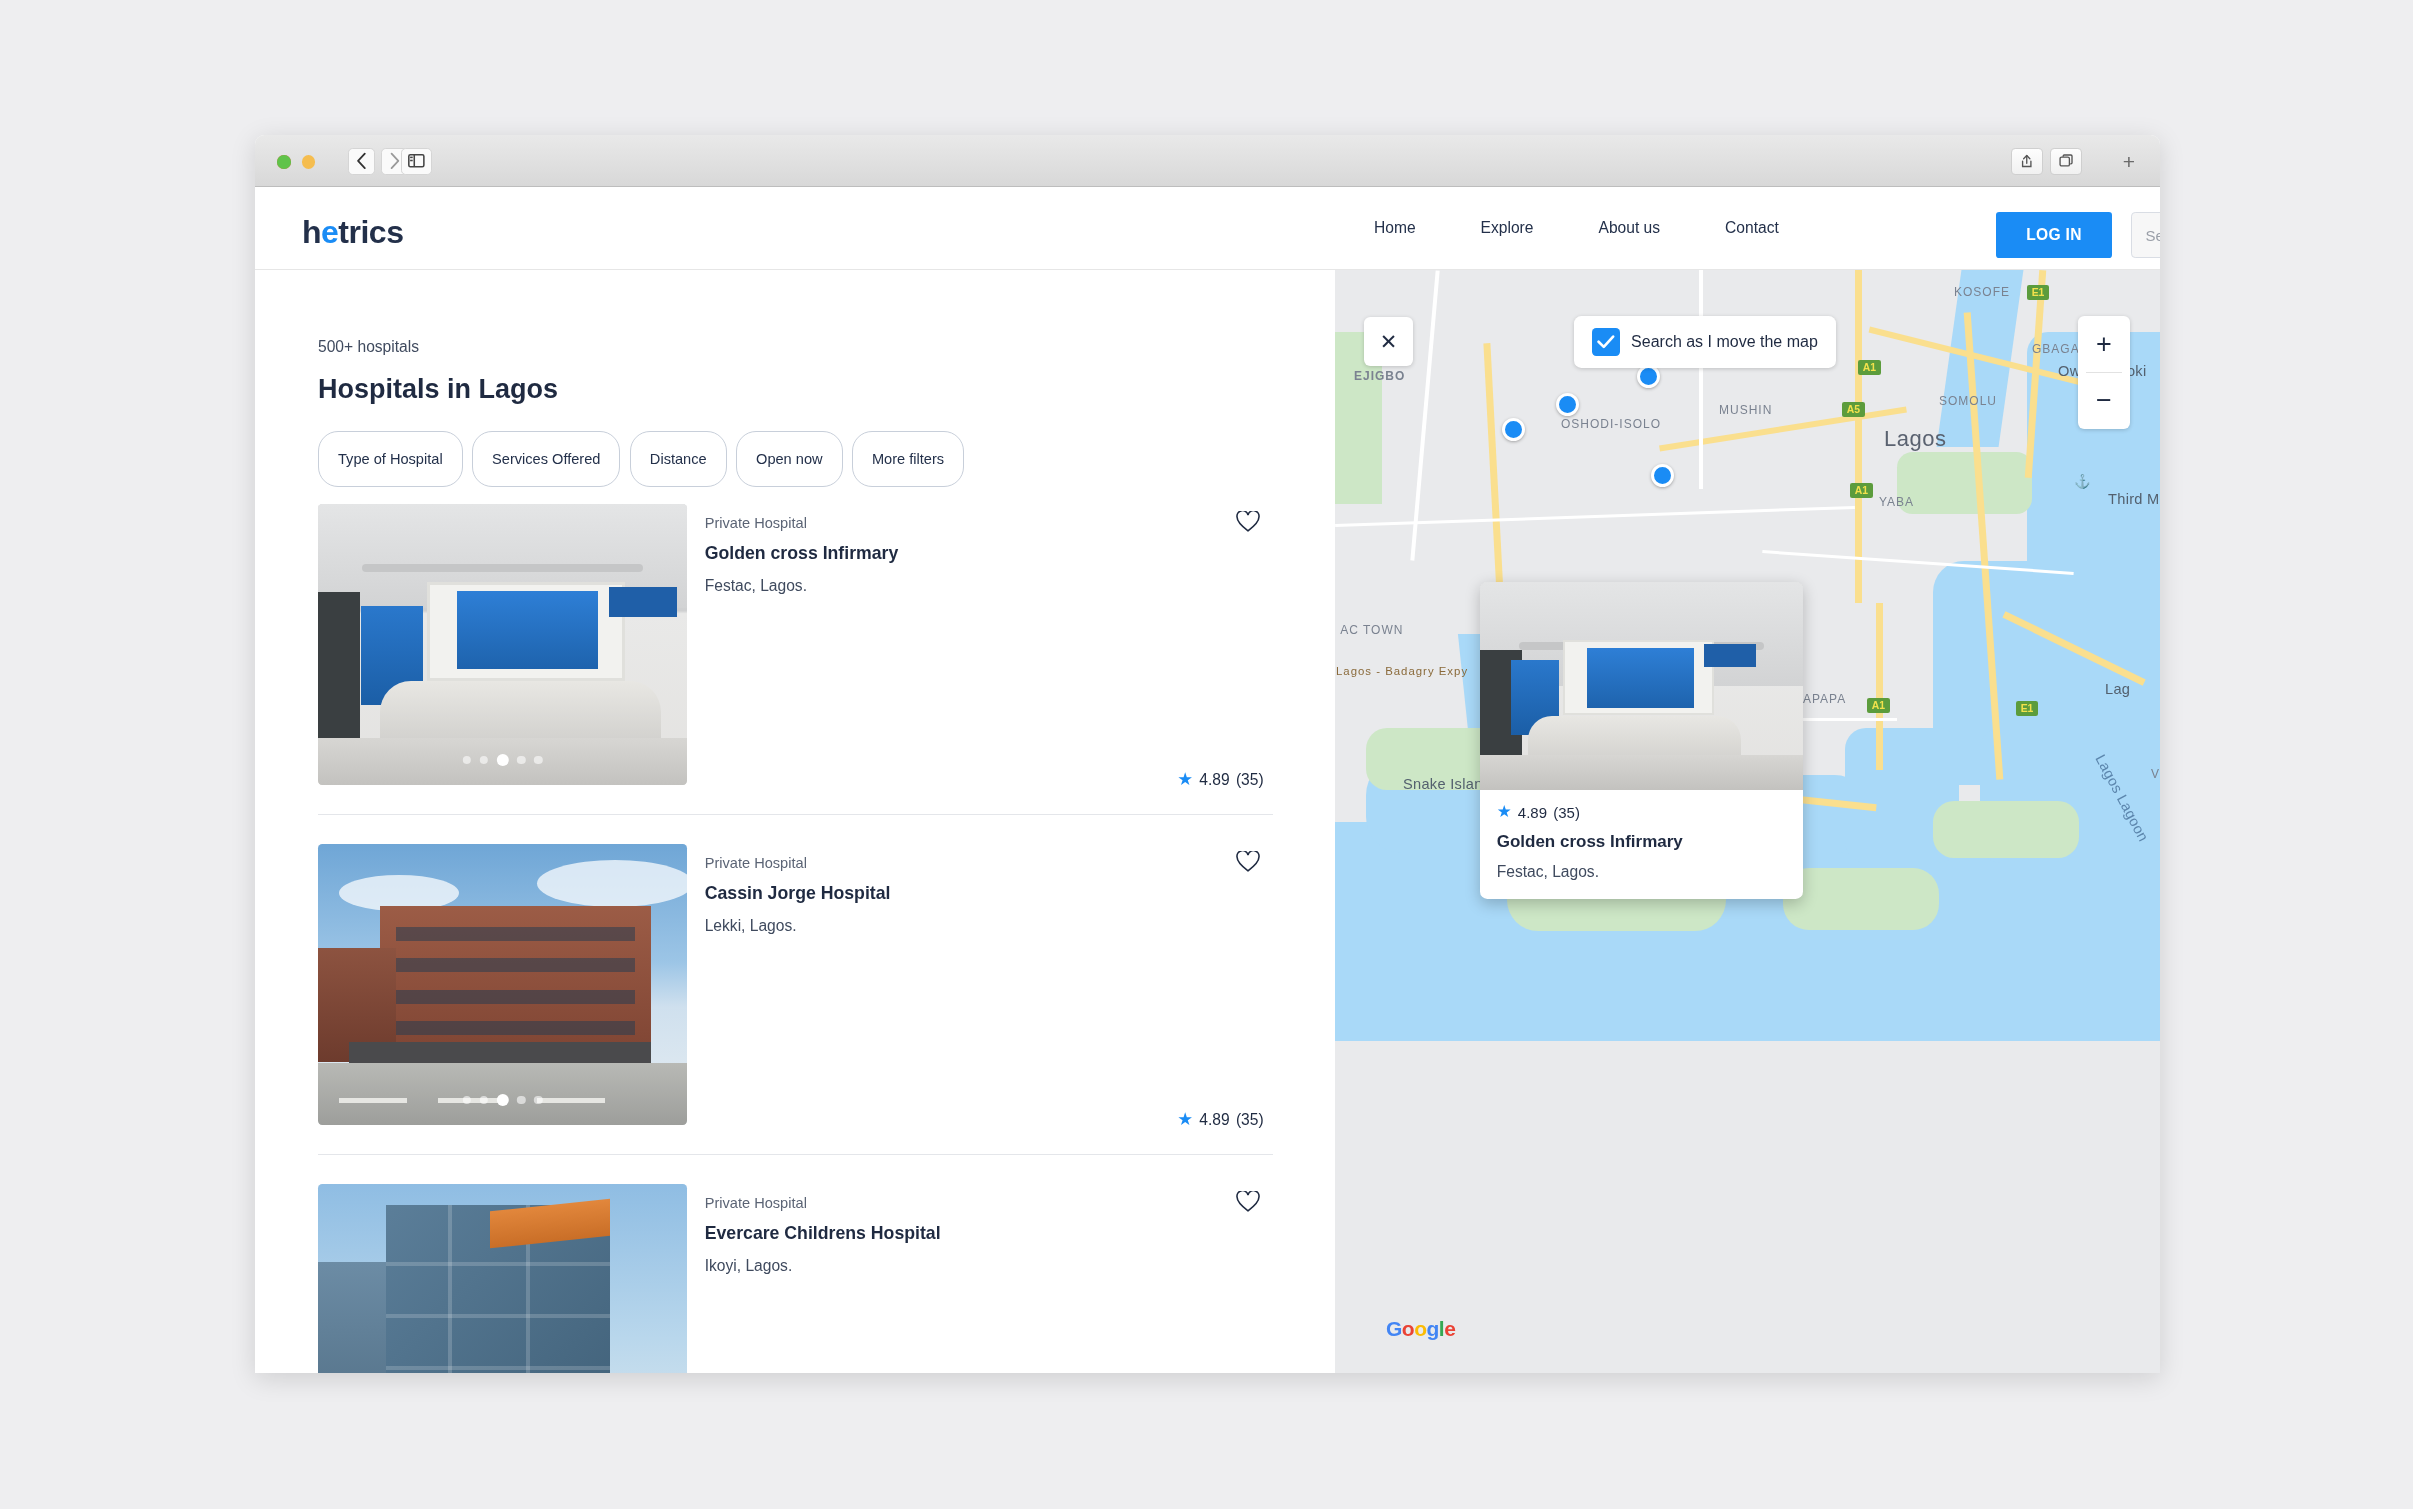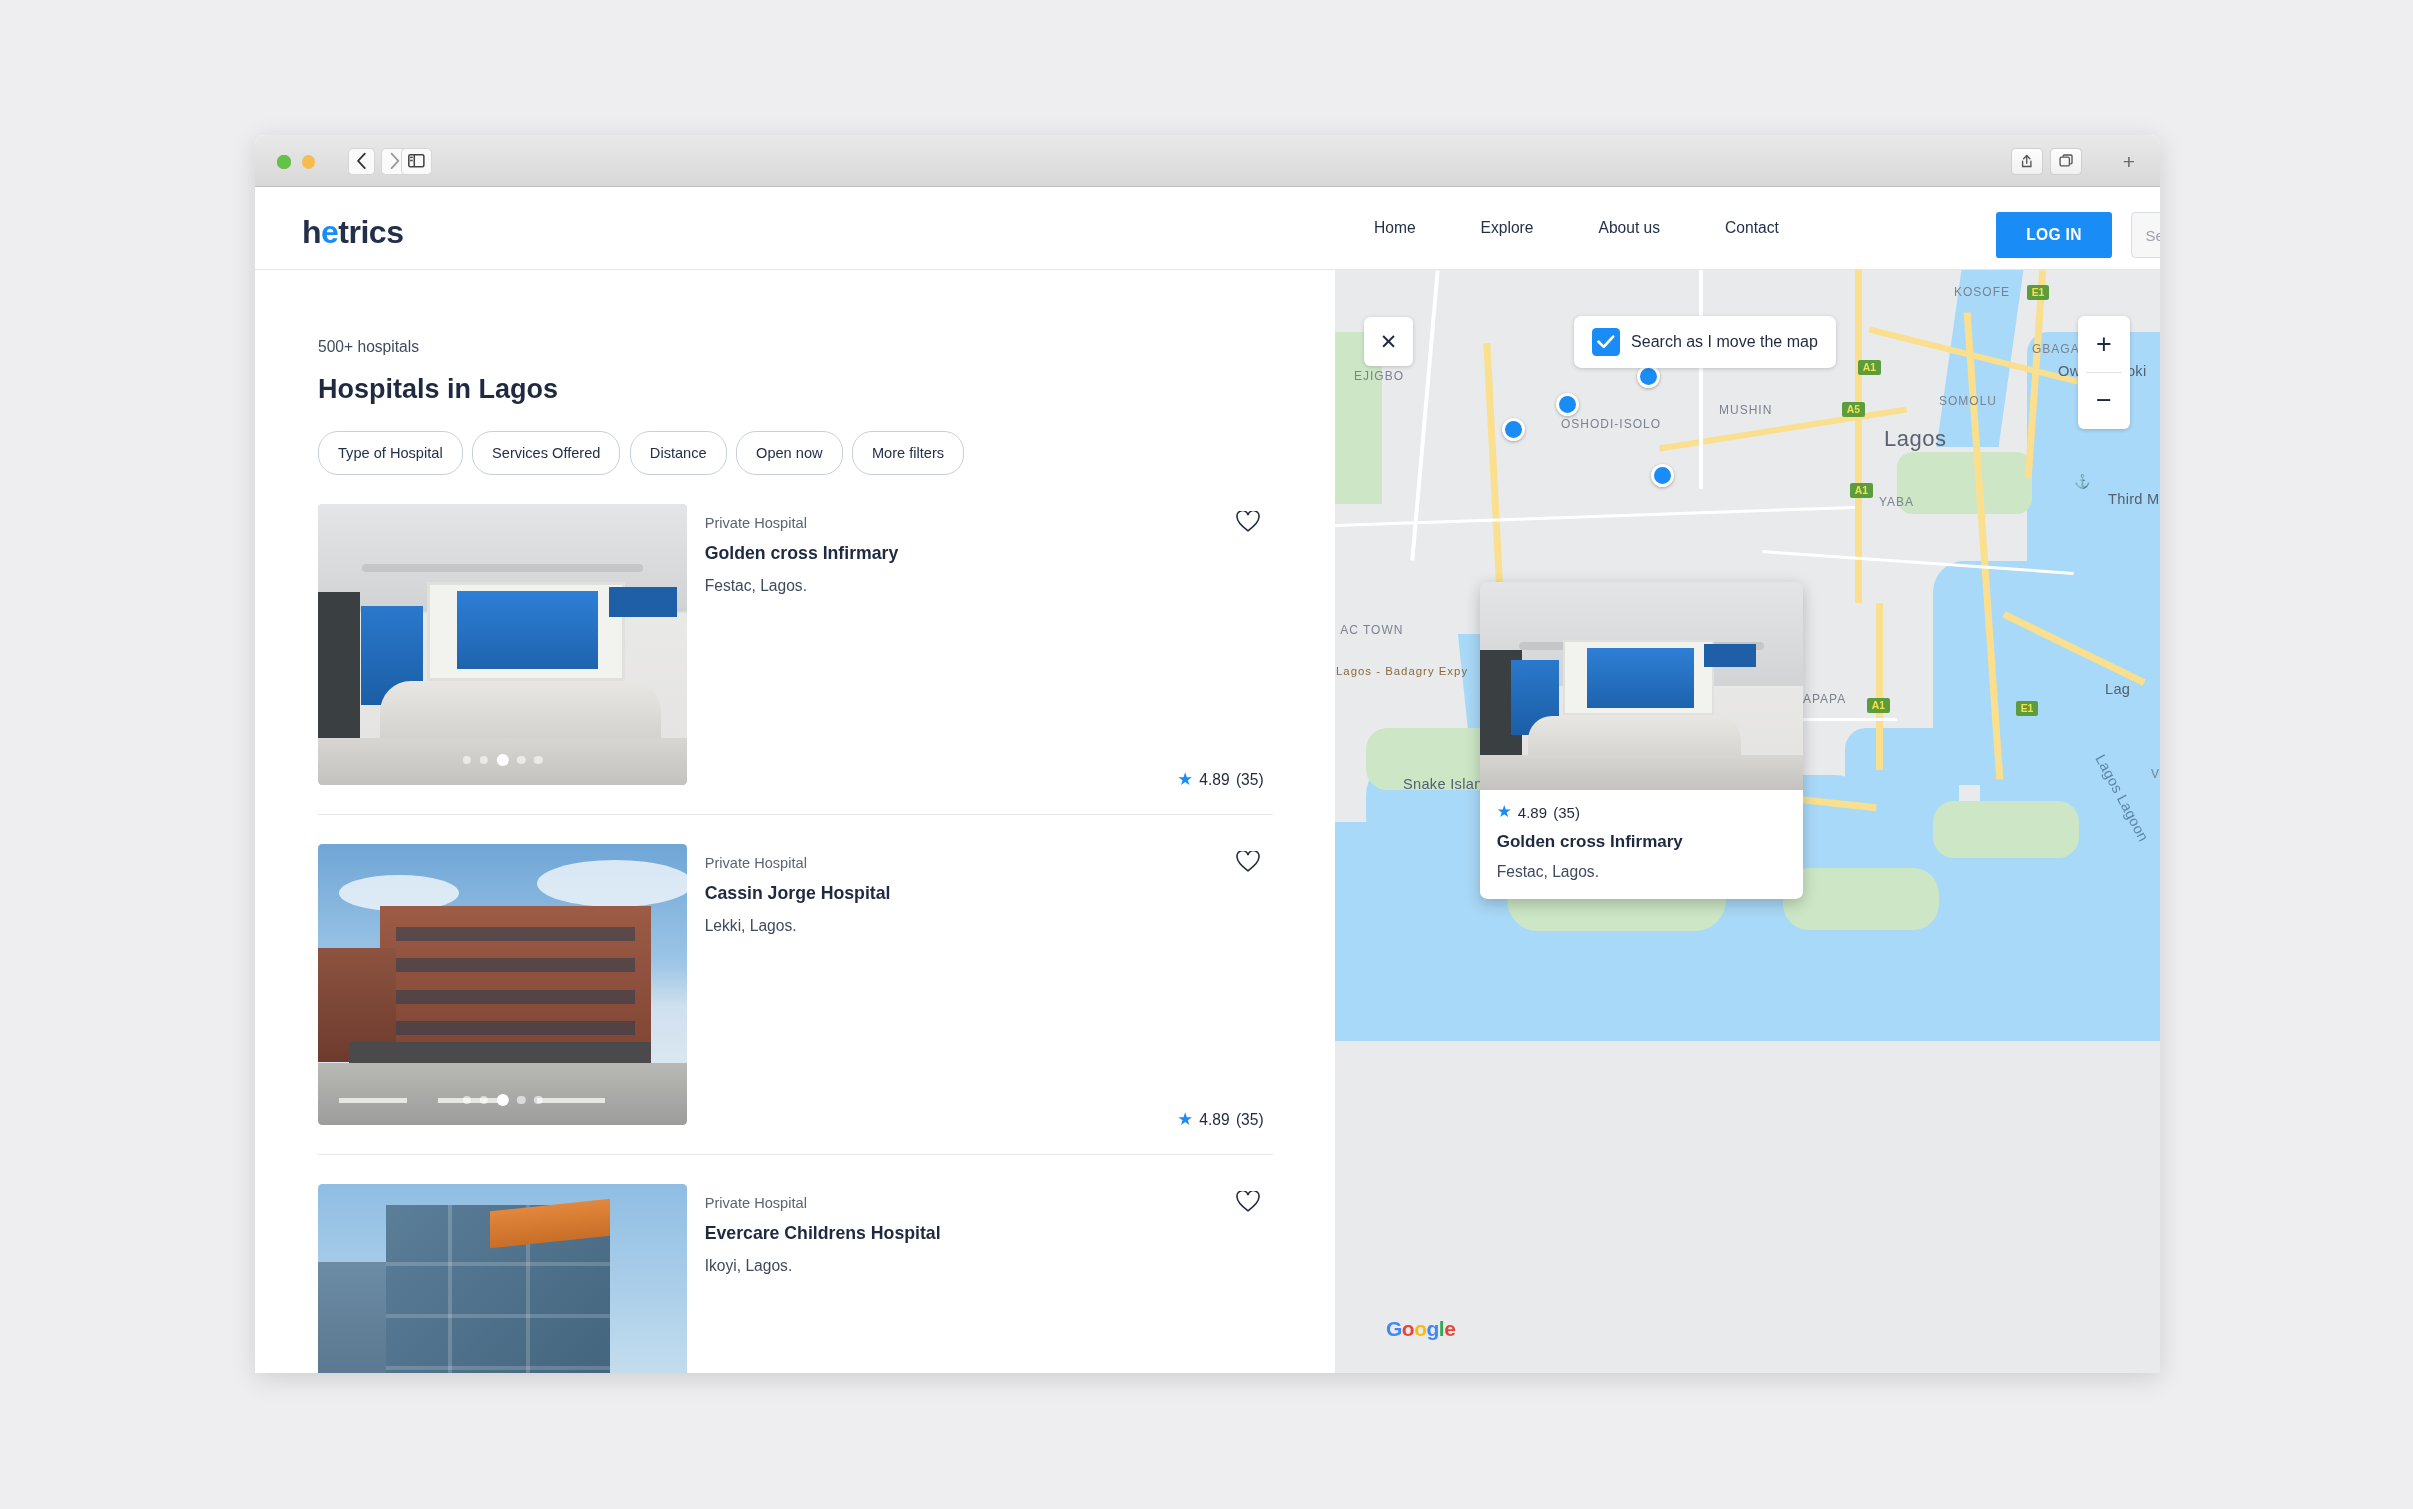--- a/index.html
+++ b/index.html
@@ -114,21 +114,21 @@
   .left-pane {
     width: 1080px; background: #fff; position: relative; overflow: hidden;
   }
   .right-pane { flex: 1; position: relative; overflow: hidden; background: #e9eaec; }
 
   .result-count { position: absolute; left: 63px; top: 68px; font-size: 15.6px; color: #3f4a5e; }
   .page-title { position: absolute; left: 63px; top: 104px; font-size: 27px; font-weight: bold; color: #1f2a41; }
 
   .chips { position: absolute; left: 63px; top: 161px; display: flex; gap: 9.4px; }
   .chip {
-    height: 44px; padding: 0 19px;
+    height: 56px; padding: 0 19px;
     border: 0.5px solid #c8cfda; border-radius: 20px;
     background: #fff; color: #23304a;
     font-family: "Liberation Sans", sans-serif;
     font-size: 14.6px;
     display: flex; align-items: center; cursor: pointer;
   }
 
   .listings { position: absolute; left: 63px; top: 234px; width: 955px; }
   .card { position: relative; display: flex; padding-bottom: 29px; border-bottom: 0.5px solid #e4e6ea; margin-bottom: 29px; }
   .card:last-child { border-bottom: none; }
@@ -491,21 +491,21 @@
         <div class="roadW" style="left:427px; top:291px; width:312px; height:3.1px; transform:rotate(4deg);"></div>
         <div class="roadW" style="left:291px; top:448px; width:271px; height:3.1px;"></div>
 
         <div class="pin" style="left:167px; top:148px;"></div>
         <div class="pin" style="left:221px; top:123px;"></div>
         <div class="pin" style="left:302px; top:95px;"></div>
         <div class="pin" style="left:316px; top:194px;"></div>
         <div class="pin-sel" style="left:214px; top:461px;"></div>
 
         <div class="maplabel" style="left:619px; top:14.6px;">KOSOFE</div>
-        <div class="maplabel" style="left:19px; top:99px;">EJIGBO</div>
+        <div class="maplabel" style="left:19px; top:99px;font-weight:bold;">EJIGBO</div>
         <div class="maplabel" style="left:420px; top:83px;">ILUPEJU</div>
         <div class="maplabel" style="left:697px; top:72px;">GBAGADA</div>
         <div class="maplabel mid" style="left:723px; top:93px;">Oworonshoki</div>
         <div class="maplabel" style="left:384px; top:133px;">MUSHIN</div>
         <div class="maplabel" style="left:226px; top:147px;">OSHODI-ISOLO</div>
         <div class="maplabel" style="left:604px; top:124px;">SOMOLU</div>
         <div class="maplabel big" style="left:549px; top:156px;">Lagos</div>
         <div class="maplabel" style="left:544px; top:225px;">YABA</div>
         <div class="maplabel mid" style="left:773px; top:221px;">Third Mainland</div>
         <div class="maplabel" style="left:5.2px; top:353px;">AC TOWN</div>

